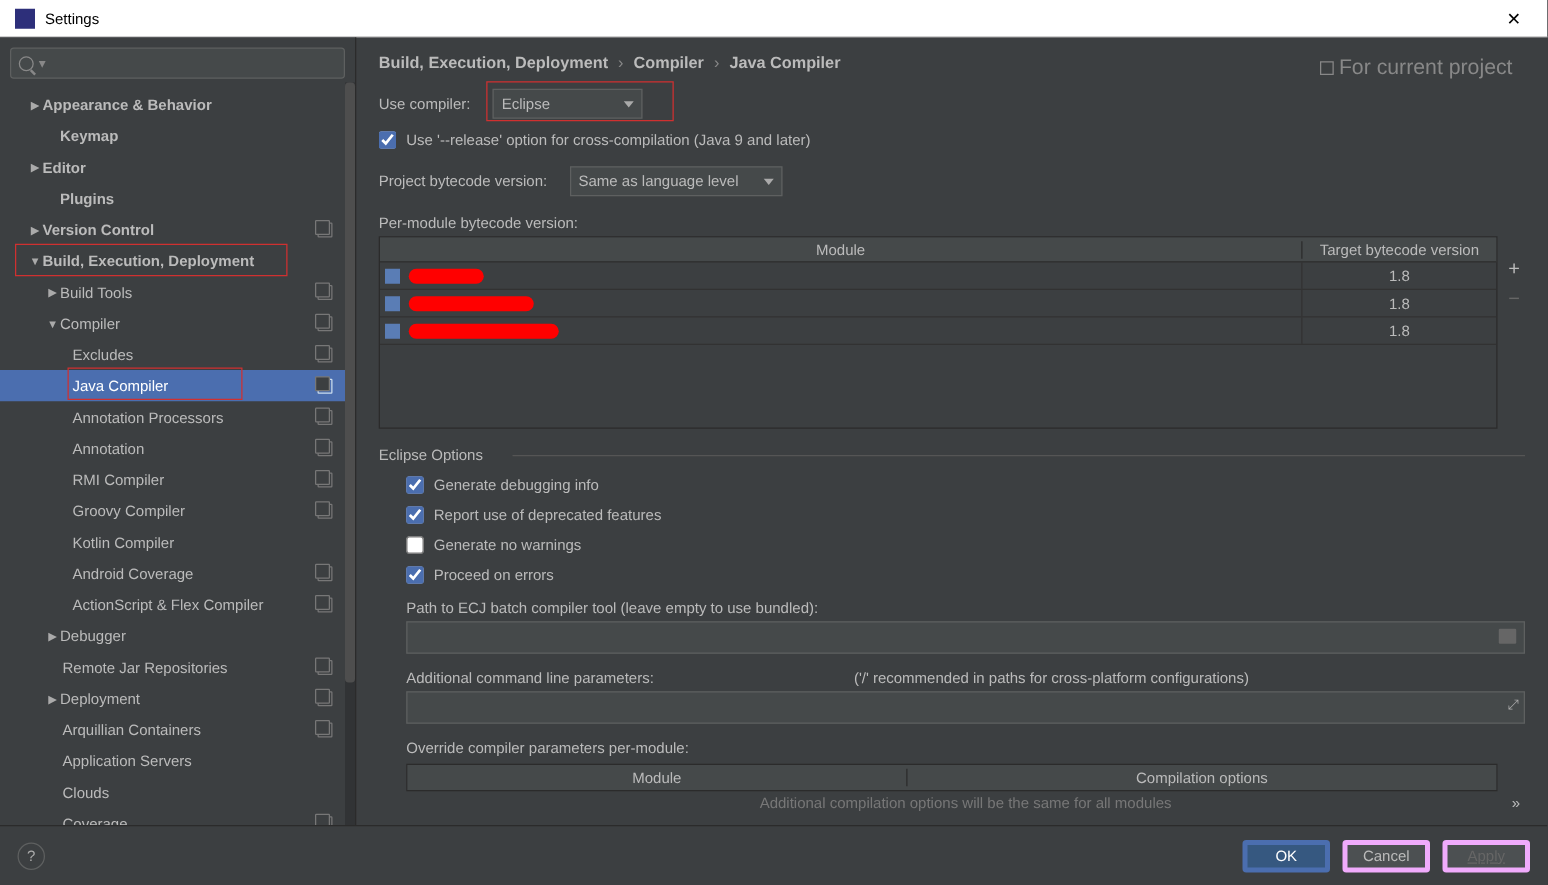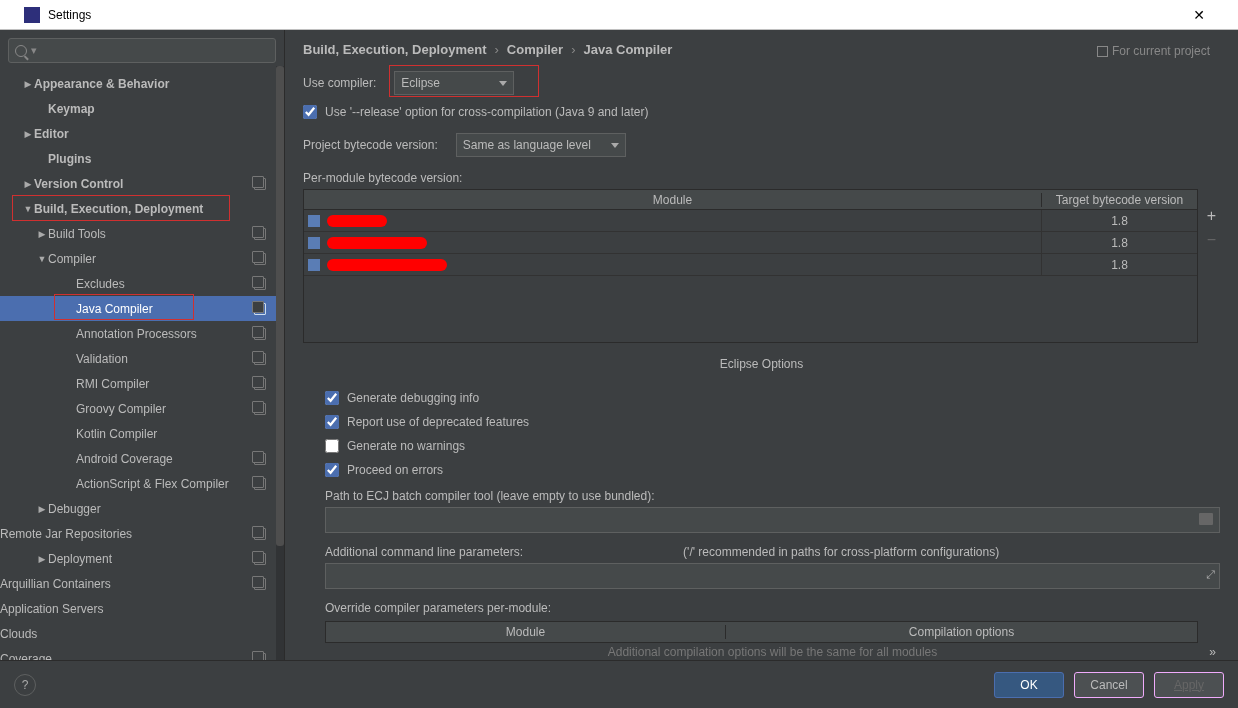--- a/index.html
+++ b/index.html
@@ -12,21 +12,21 @@
   height: 708px;
   overflow: hidden;
   position: relative;
 }
 .title-bar {
   height: 30px;
   background: #ffffff;
   color: #000;
   display: flex;
   align-items: center;
-  padding: 0 24px;
+  padding: 0 12px;
   border-bottom: 1px solid #c0c0c0;
 }
 .title-bar .logo {
   width: 16px; height: 16px;
   background: #2d2f7a;
   margin-right: 8px;
 }
 .title-bar .close {
   margin-left: auto;
   font-size: 14px;
@@ -137,21 +137,21 @@
   display: flex;
   align-items: center;
   gap: 8px;
 }
 .breadcrumb .sep { color: #888; font-weight: normal; }
 .proj-hint {
   position: absolute;
   top: 14px;
   right: 28px;
   color: #888;
-  font-size: 12px;
+  font-size: 17px;
   display: flex;
   align-items: center;
   gap: 4px;
 }
 .proj-hint .ic {
   width: 11px; height: 11px;
   border: 1px solid #888;
 }
 .row {
   display: flex;
@@ -231,21 +231,21 @@
   position: absolute;
   right: 4px;
   display: flex;
   flex-direction: column;
   gap: 10px;
   color: #bbb;
   font-size: 16px;
   line-height: 14px;
 }
 .table-wrap { position: relative; }
-.fieldset-title { margin-top: 14px; margin-bottom: 4px; display:flex; align-items:center; gap:10px;flex-direction:column; }
+.fieldset-title { margin-top: 14px; margin-bottom: 4px; display:flex; align-items:center; gap:24px; }
 .fieldset-title .line { flex:1; height:1px; background:#555; }
 .input-field {
   height: 26px;
   background: #45494a;
   border: 1px solid #5e6060;
   width: 100%;
   margin-top: 4px;
   position: relative;
 }
 .input-field .end-icon {
@@ -273,21 +273,21 @@
   width: 22px; height: 22px;
   border: 1px solid #5e6060;
   border-radius: 50%;
   text-align: center;
   line-height: 20px;
   color: #aaa;
 }
 .btn {
   height: 26px;
   min-width: 70px;
-  border: 1px solid #f0abfc;
+  border: 4px solid #f0abfc;
   background: #4c5052;
   color: #bbb;
   display: flex;
   align-items: center;
   justify-content: center;
   margin-left: 10px;
   border-radius: 3px;
 }
 .btn.primary {
   background: #365880;
@@ -318,22 +318,22 @@
   margin-top: 2px;
 }
 .override-wrap { position: relative; }
 .override-wrap .addbtn {
   position: absolute;
   right: 4px; top: 24px;
   color: #bbb;
 }
 .indent-1 { padding-left: 22px; }
 .indent-2 { padding-left: 36px; }
-.indent-3 { }
-.indent-4 { padding-left: 76px; }
+.indent-3 { padding-left: 50px; }
+.indent-4 { padding-left: 58px; }
 .table-body-fill {
   height: 66px;
 }
 </style>
 </head>
 <body>
 
 <div class="title-bar">
   <div class="logo"></div>
   <span>Settings</span>
@@ -391,21 +391,21 @@
       <div class="tree-item indent-4 selected" style="position:relative;">
           <span class="label">Java Compiler</span>
           <span class="copy-icon" style="border-color:#cde;"></span>
         <div class="red-box" style="left:54px; top:-2px; width:140px; height:26px;"></div>
       </div>
       <div class="tree-item indent-4">
           <span class="label">Annotation Processors</span>
           <span class="copy-icon"></span>
         </div>
       <div class="tree-item indent-4">
-          <span class="label">Validation</span>
+          <span class="label">Annotation</span>
           <span class="copy-icon"></span>
         </div>
       <div class="tree-item indent-4">
           <span class="label">RMI Compiler</span>
           <span class="copy-icon"></span>
         </div>
       <div class="tree-item indent-4">
           <span class="label">Groovy Compiler</span>
           <span class="copy-icon"></span>
         </div>

